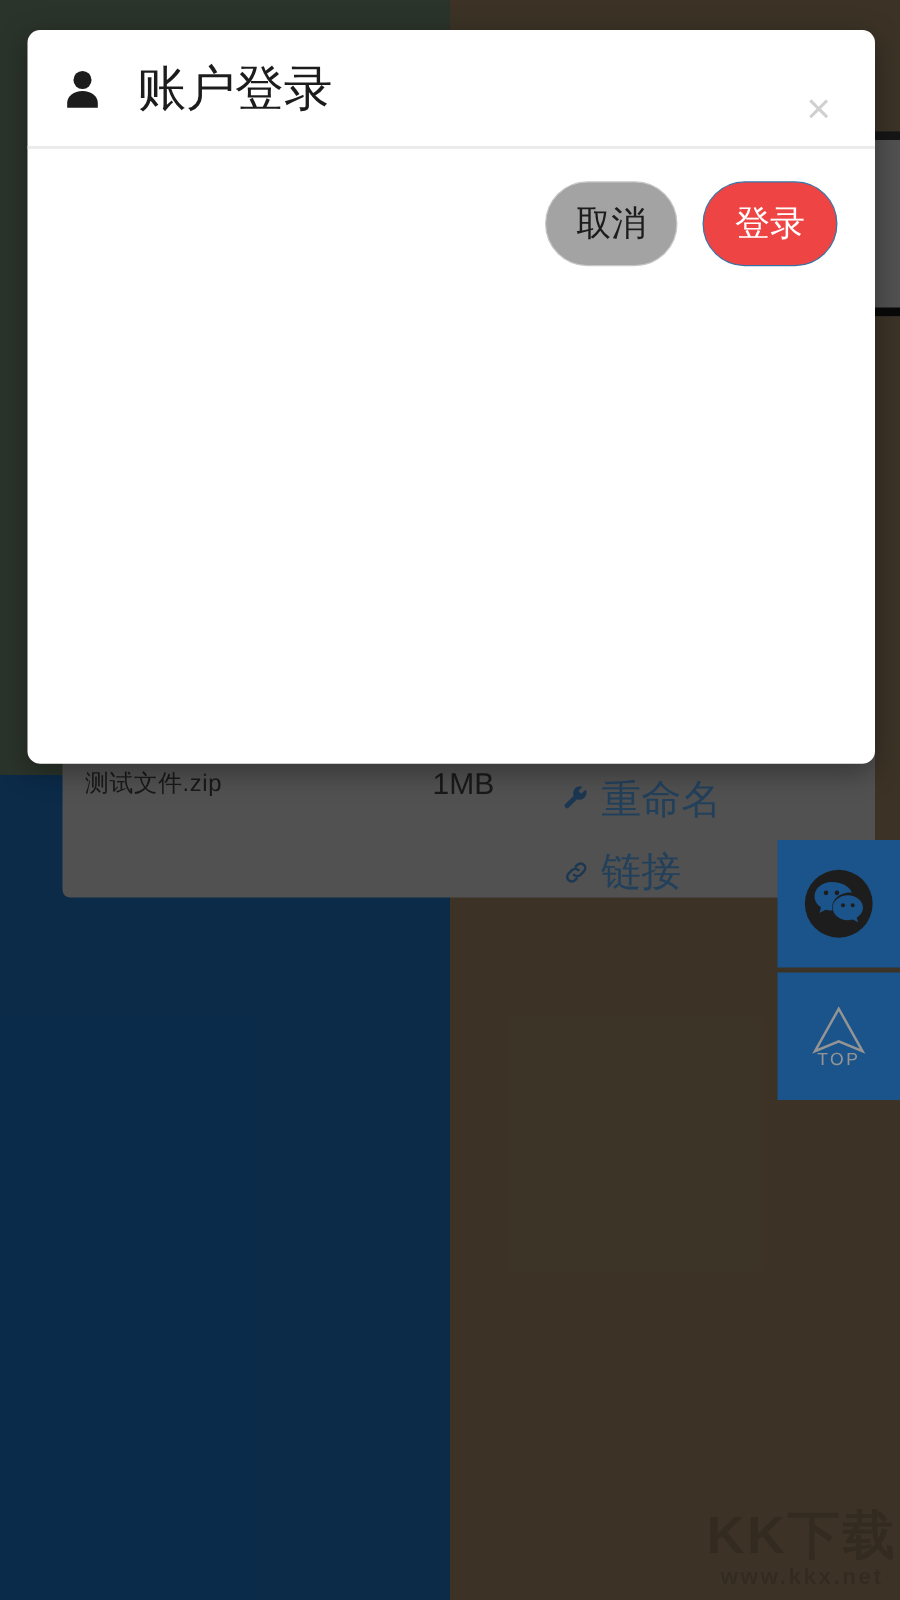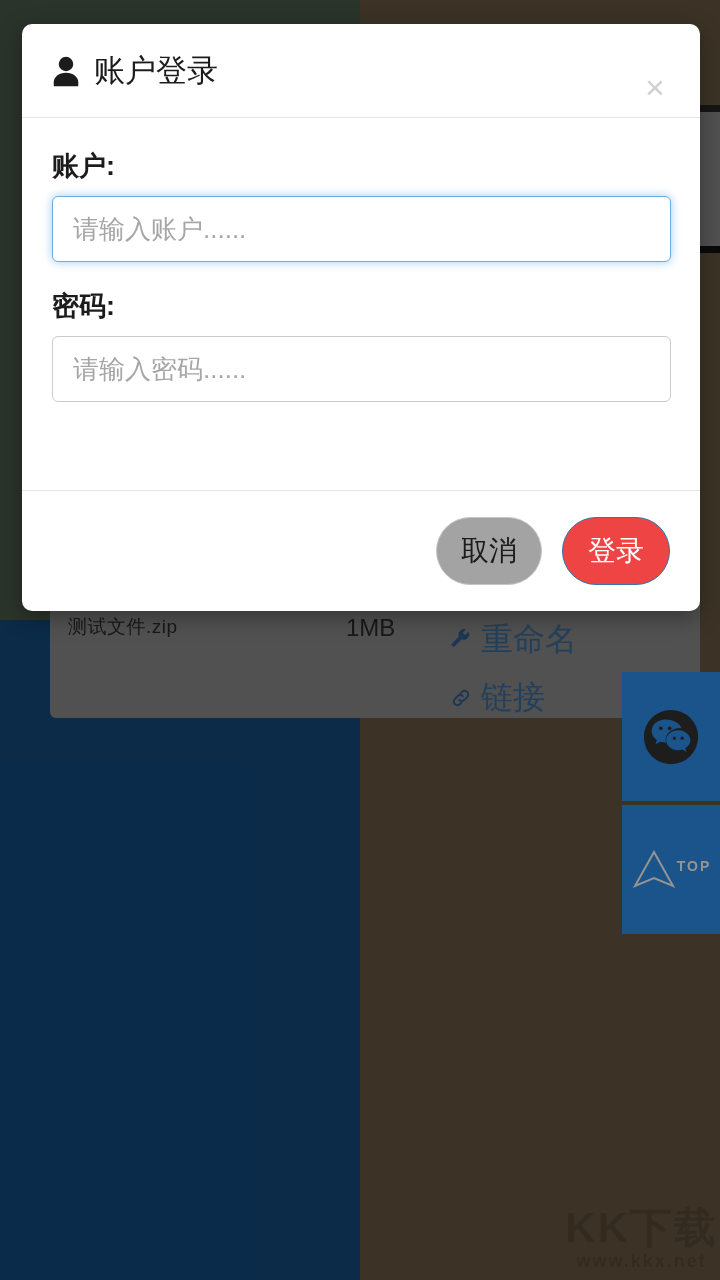--- a/index.html
+++ b/index.html
@@ -59,24 +59,24 @@
     display: flex; align-items: center; gap: 9px;
     font-size: 32px; color: #3d6f9e;
   }
   .file-action svg { width: 22px; height: 22px; display: block; }
 
   
   .side-buttons {
     position: absolute; left: 622px; top: 672px; width: 98px;
   }
   .side-btn {
-    width: 98px; height: 129px;
+    width: 98px; height: 102px;
     background: #2f8fef;
-    display: flex; flex-direction: row;
-    align-items: center; justify-content: center; font-weight: bold;
+    display: flex; flex-direction: column;
+    align-items: center; justify-content: center;
   }
   .side-btn + .side-btn { margin-top: 4px; }
   .top-label {
     font-size: 14px; color: #ffffff; letter-spacing: 2px;
     margin-top: -8px;
   }
 
   
   .watermark {
     position: absolute; right: 2px; bottom: 8px;
@@ -108,22 +108,22 @@
     display: flex; flex-direction: column;
   }
   .modal-header {
     position: relative;
     height: 94px;
     border-bottom: 1px solid #e5e5e5;
     display: flex; align-items: center;
     padding: 0 30px;
   }
   .modal-title {
-    display: flex; align-items: center; gap: 14px;
-    font-size: 31px; color: #1c1c1c;
+    display: flex; align-items: center; gap: 30px;
+    font-size: 39px; color: #1c1c1c;
   }
   .person-icon { width: 28px; height: 32px; display: block; }
   .close-btn {
     position: absolute; right: 28px; top: 46px;
     width: 34px; height: 34px;
     display: flex; align-items: center; justify-content: center;
     font-size: 34px; line-height: 1; color: #d0d0d0;
     cursor: pointer; background: none; border: none;
     font-family: "Liberation Sans", sans-serif;
   }
@@ -245,27 +245,20 @@
       <div class="modal-title">
         <svg class="person-icon" viewBox="0 0 24 26">
           <circle cx="12" cy="7" r="6.2" fill="#1c1c1c"></circle>
           <path d="M12 14.5c-6 0-10.5 3.6-10.5 8.1V26h21v-3.4c0-4.5-4.5-8.1-10.5-8.1z" fill="#1c1c1c"></path>
         </svg>
         <span>账户登录</span>
       </div>
       <button class="close-btn">×</button>
     </div>
 
-    <div class="modal-body">
-      <div class="field-label">账户:</div>
-      <input class="text-input focused" type="text" placeholder="请输入账户......" style="">
-
-      <div class="field-label second">密码:</div>
-      <input class="text-input" type="password" placeholder="请输入密码......" style="">
-    </div>
 
     <div class="modal-footer">
       <button class="btn btn-cancel">取消</button>
       <button class="btn btn-login">登录</button>
     </div>
   </div>
 
 </div>
 
 </body></html>

